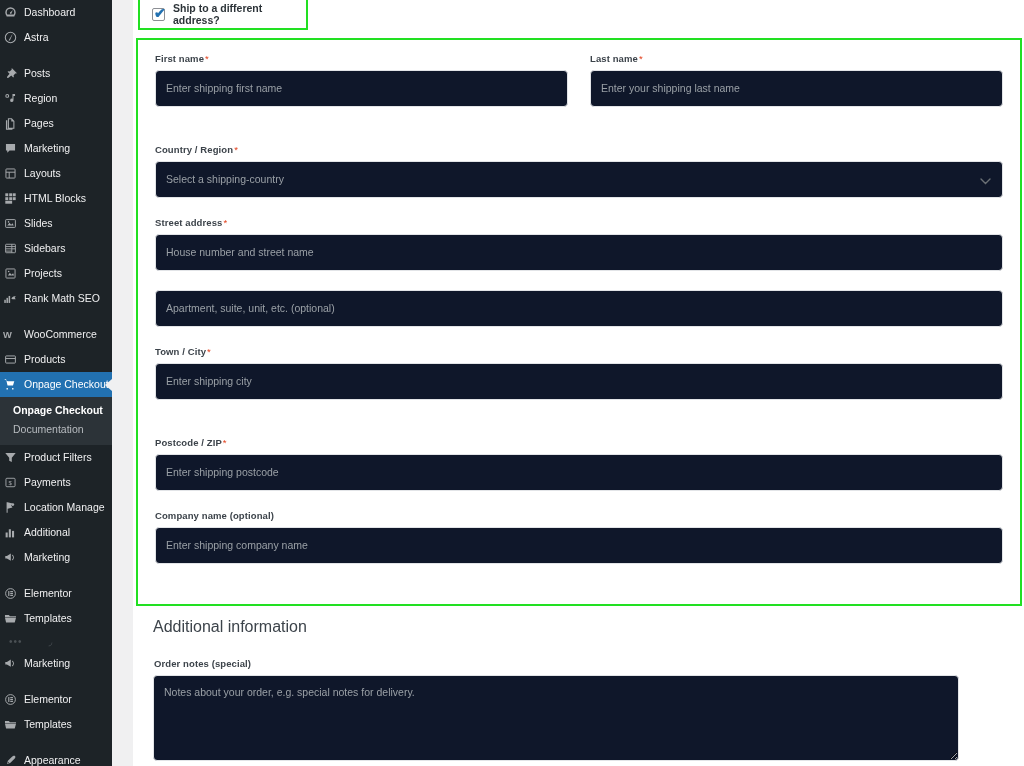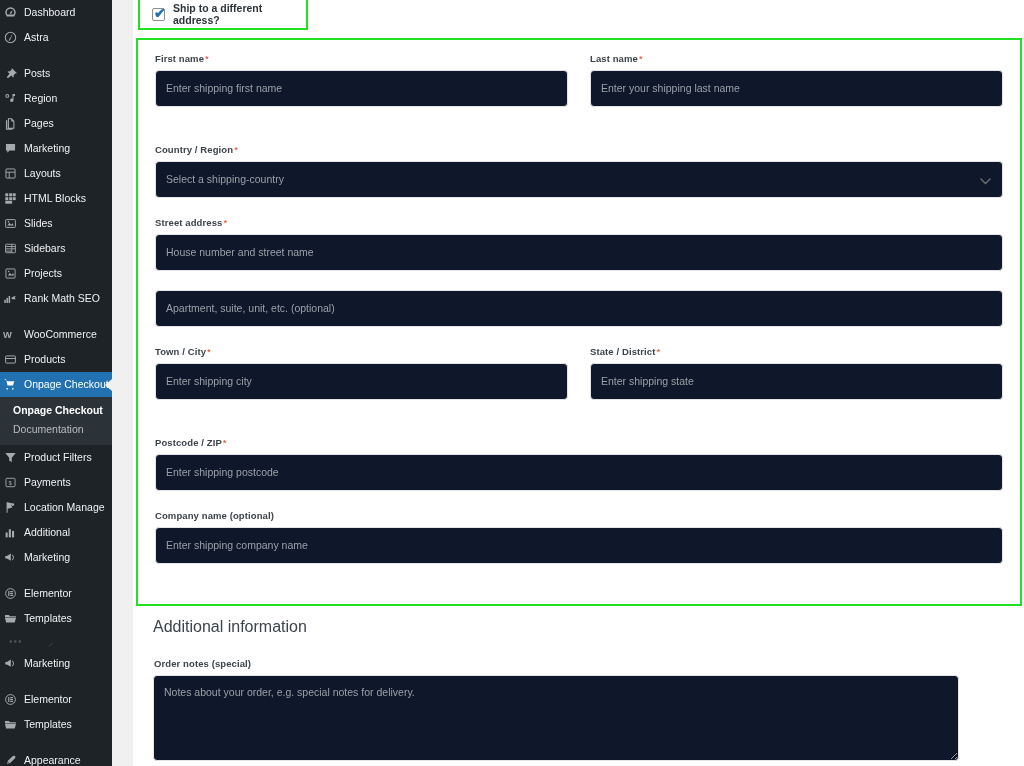--- a/index.html
+++ b/index.html
@@ -496,26 +496,20 @@
         <input class="inp" type="text" placeholder="Apartment, suite, unit, etc. (optional)" style="">
       </div>
 
       <div class="row">
         <div class="col field">
           <label class="fl">
             <span>Town / City</span><span class="req">*</span>
           </label>
           <input class="inp" type="text" placeholder="Enter shipping city" style="">
         </div>
-        <div class="col field">
-          <label class="fl">
-            <span>State / District</span><span class="req">*</span>
-          </label>
-          <input class="inp" type="text" placeholder="Enter shipping state" style="">
-        </div>
       </div>
 
       <div class="field" style="margin-top:18px;">
         <label class="fl">
           <span>Postcode / ZIP</span><span class="req">*</span>
         </label>
         <input class="inp" type="text" placeholder="Enter shipping postcode" style="">
       </div>
 
       <div class="field tight">

